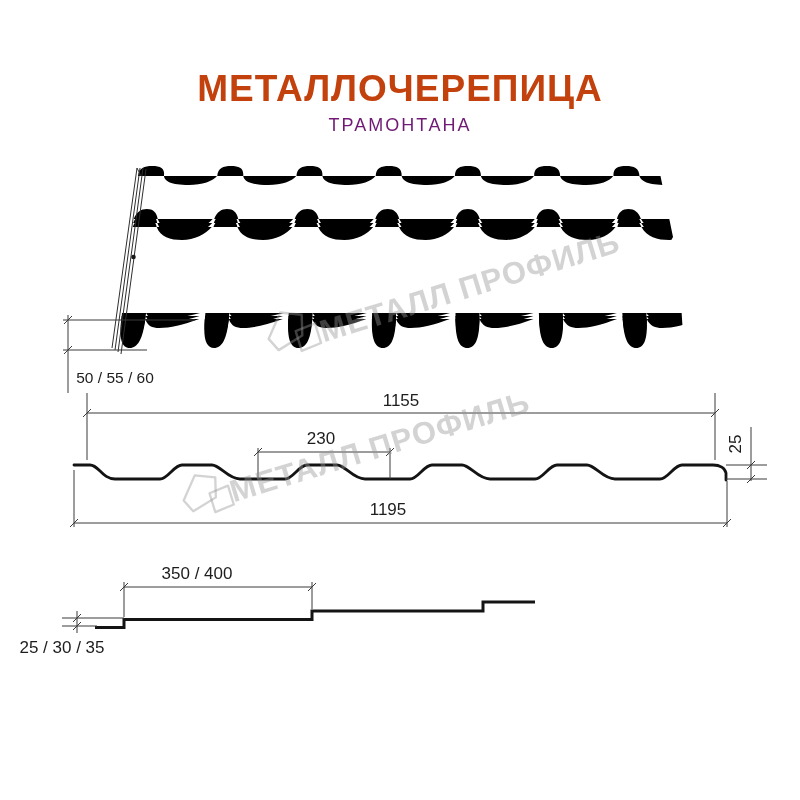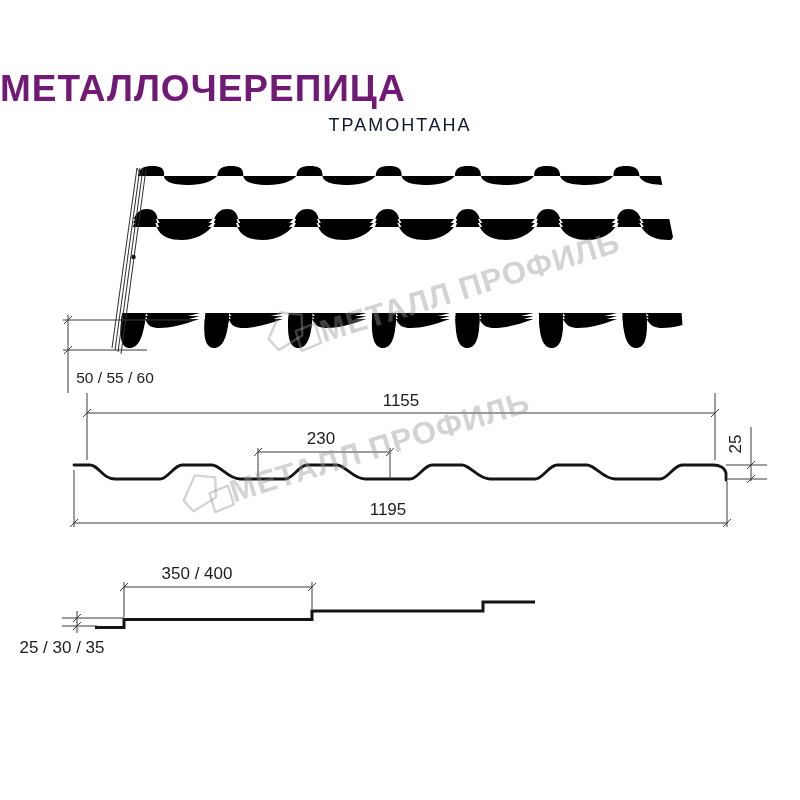--- a/index.html
+++ b/index.html
@@ -1,21 +1,21 @@
 <!DOCTYPE html>
 <html><head>
 <meta charset="utf-8">
 <style>
   html,body{margin:0;padding:0;background:#fff;}
   #page{position:relative;width:800px;height:800px;background:#ffffff;overflow:hidden;
         font-family:"Liberation Sans",sans-serif;color:#1d1d1d;}
-  .title{position:absolute;left:0;top:68px;width:800px;
-         font-size:37px;font-weight:700;letter-spacing:1px;color:#701a75;}
+  .title{position:absolute;left:0;top:68px;width:800px;text-align:center;
+         font-size:37px;font-weight:700;letter-spacing:1px;color:#c2410c;}
   .subtitle{position:absolute;left:0;top:115px;width:800px;text-align:center;
-         font-size:18px;font-weight:400;letter-spacing:2px;color:#0f172a;}
+         font-size:18px;font-weight:400;letter-spacing:2px;color:#701a75;}
   svg{position:absolute;overflow:visible;}
   .thin path,.thin line,.thin polyline{stroke:#2e2e2e;stroke-width:1;fill:none;}
   .dim line,.dim path{stroke:#3a3a3a;stroke-width:1;fill:none;}
   .tick{stroke:#2b2b2b;stroke-width:1.4;}
   .lbl{font-family:"Liberation Sans",sans-serif;font-size:17px;fill:#1d1d1d;}
   .lbl-sm{font-family:"Liberation Sans",sans-serif;font-size:15.5px;fill:#1d1d1d;}
   .bold-line{stroke:#141414;stroke-width:2.8;fill:none;stroke-linejoin:round;stroke-linecap:round;}
   .stair{stroke:#141414;stroke-width:3;fill:none;stroke-linejoin:miter;}
   .wm{position:absolute;white-space:nowrap;font-weight:700;font-size:31px;letter-spacing:1px;
       color:rgba(150,150,150,0.42);transform-origin:center;}

